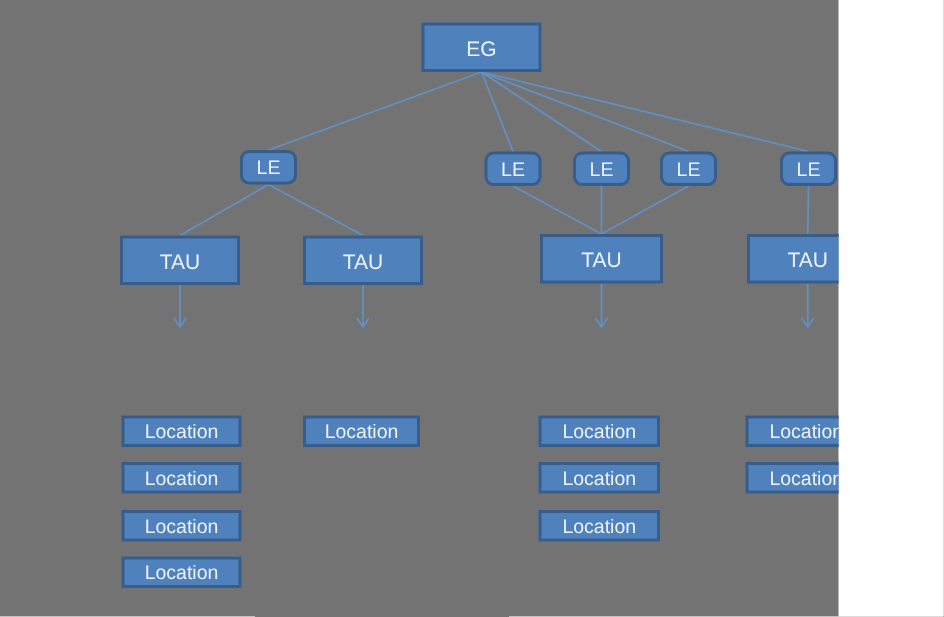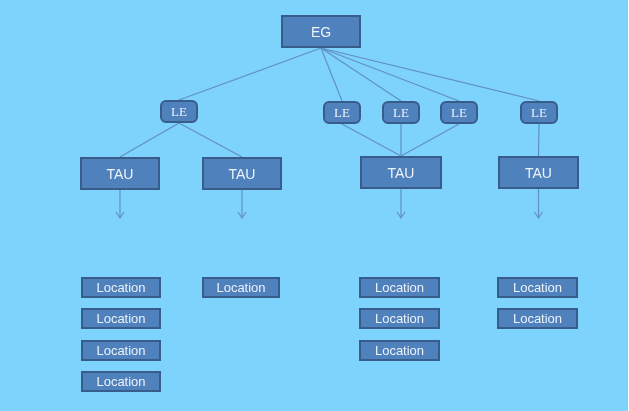--- a/index.html
+++ b/index.html
@@ -3,23 +3,23 @@
 <meta charset="utf-8">
 <style>
   html, body {
     margin: 0;
     padding: 0;
     background: #ffffff;
     font-family: "Liberation Sans", sans-serif;
   }
   .canvas {
     position: relative;
-    width: 628px;
+    width: 559px;
     height: 411px;
-    background: #7dd3fc;
+    background: #737373;
     overflow: hidden;
   }
   .edge-layer {
     position: absolute;
     left: 0;
     top: 0;
     z-index: 1;
   }
   .node {
     position: absolute;
@@ -31,21 +31,20 @@
     border: 2px solid #385d8a;
     color: #edf2f9;
     font-size: 14px;
     z-index: 2;
     cursor: default;
     user-select: none;
   }
   .node.rounded {
     border-radius: 6px;
     font-size: 13px;
-    font-family: Liberation Serif, serif;
   }
   .node.loc {
     font-size: 13px;
     margin-top: 40px;
   }
 </style>
 </head>
 <body>
 
 <div class="canvas">

